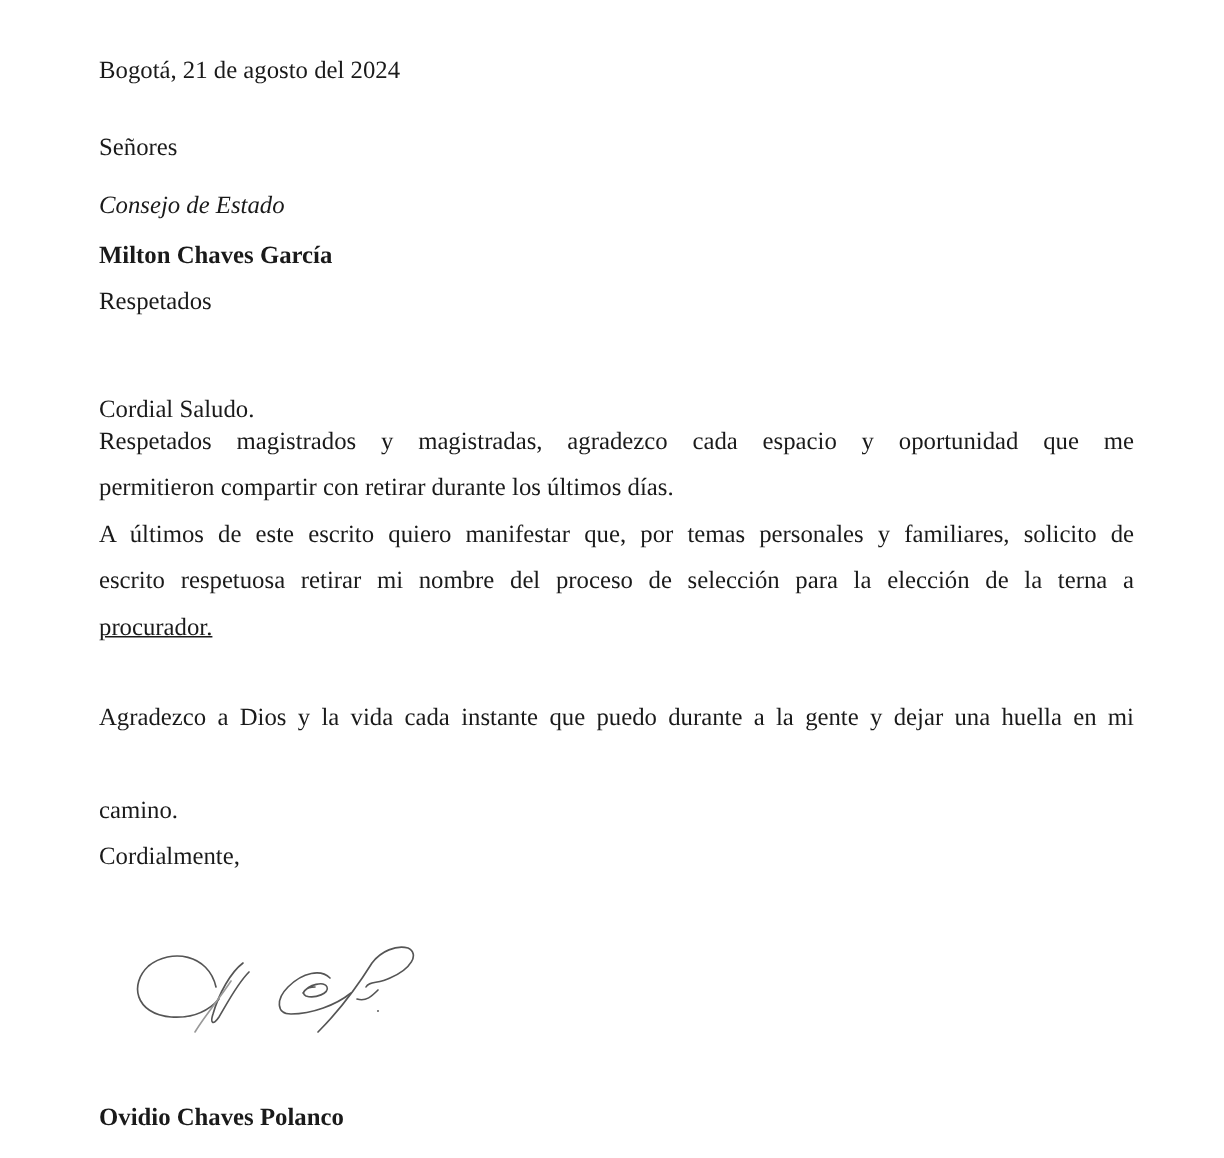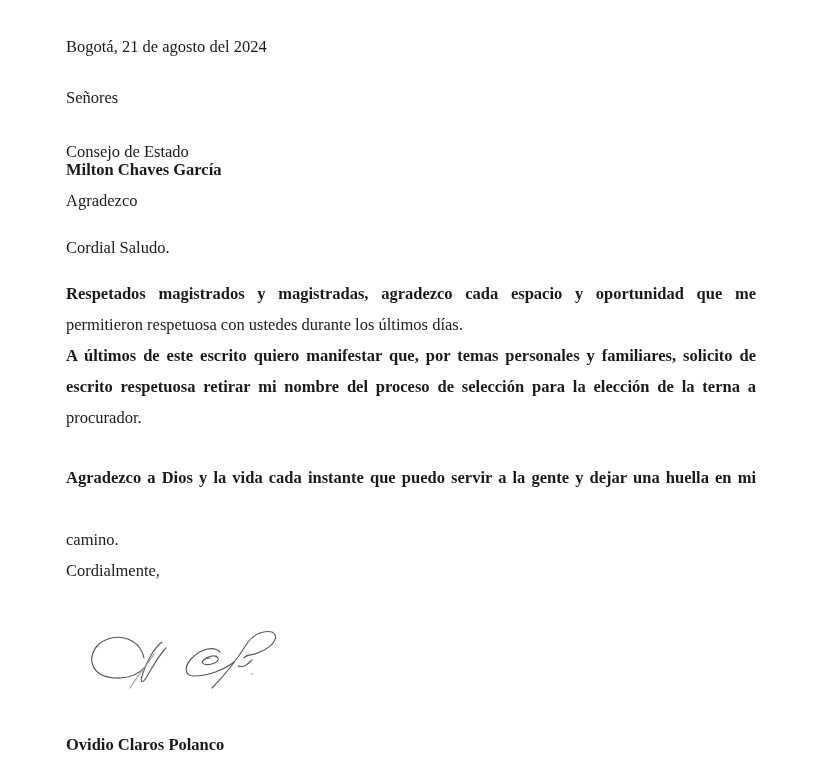--- a/index.html
+++ b/index.html
@@ -30,56 +30,55 @@
     }
     .bold { font-weight: bold; }
     .justify {
       position: absolute;
       left: 0;
       width: 690px;
       text-align: justify;
       text-align-last: justify;
       white-space: nowrap;
       line-height: 20px;
-      font-weight: bold;
     }
     .signature {
       position: absolute;
       left: 84px;
       top: 628px;
       width: 200px;
       height: 76px;
     }
   </style>
 </head>
 <body>
 
 <div class="page">
   <div class="line" style="top:37px;">Bogotá, 21 de agosto del 2024</div>
 
   <div class="line" style="top:88px;">Señores</div>
-  <div class="line" style="top:142px;">Consejo de Estado</div>
+  <div class="line" style="top:127px;font-style:italic;">Consejo de Estado</div>
   <div class="line bold" style="top:160px;">Milton Chaves García</div>
-  <div class="line" style="top:191px;">Agradezco</div>
+  <div class="line" style="top:191px;">Respetados</div>
 
-  <div class="line" style="top:238px;font-family:Liberation Serif, serif;">Cordial Saludo.</div>
+  <div class="line" style="top:263px;font-family:Liberation Serif, serif;">Cordial Saludo.</div>
 
   <div class="justify" style="top:284px;">Respetados magistrados y magistradas, agradezco cada espacio y oportunidad que me</div>
-  <div class="line" style="top:315px;">permitieron respetuosa con ustedes durante los últimos días.</div>
+  <div class="line" style="top:315px;">permitieron compartir con retirar durante los últimos días.</div>
 
   <div class="justify" style="top:346px;">A últimos de este escrito quiero manifestar que, por temas personales y familiares, solicito de</div>
   <div class="justify" style="top:377px;">escrito respetuosa retirar mi nombre del proceso de selección para la elección de la terna a</div>
-  <div class="line" style="top:408px;">procurador.</div>
+  <div class="line" style="top:408px;text-decoration:underline;">procurador.</div>
 
-  <div class="justify" style="top:468px;">Agradezco a Dios y la vida cada instante que puedo servir a la gente y dejar una huella en mi</div>
+  <div class="justify" style="top:468px;">Agradezco a Dios y la vida cada instante que puedo durante a la gente y dejar una huella en mi</div>
   <div class="line" style="top:499px;margin-top:31px;">camino.</div>
 
   <div class="line" style="top:561px;text-align:center;">Cordialmente,</div>
 
-  <div class="line bold" style="top:735px;">Ovidio Claros Polanco</div>
+  <div class="line bold" style="top:735px;">Ovidio Chaves Polanco</div>
 </div>
 
 <svg class="signature" viewBox="0 0 200 76" xmlns="http://www.w3.org/2000/svg">
   <g fill="none" stroke="#555" stroke-width="1.1" stroke-linecap="round">
 
     <path d="M60 30 C 55 8, 30 4, 15 16 C 2 28, 6 48, 30 50 C 45 51, 55 46, 62 38"></path>
 
     <path d="M78 14 C 70 20, 62 34, 58 48 C 56 54, 58 56, 62 50 C 68 40, 74 28, 82 20"></path>
     <path d="M46 60 C 52 50, 62 38, 70 26" stroke="#999"></path>
 

